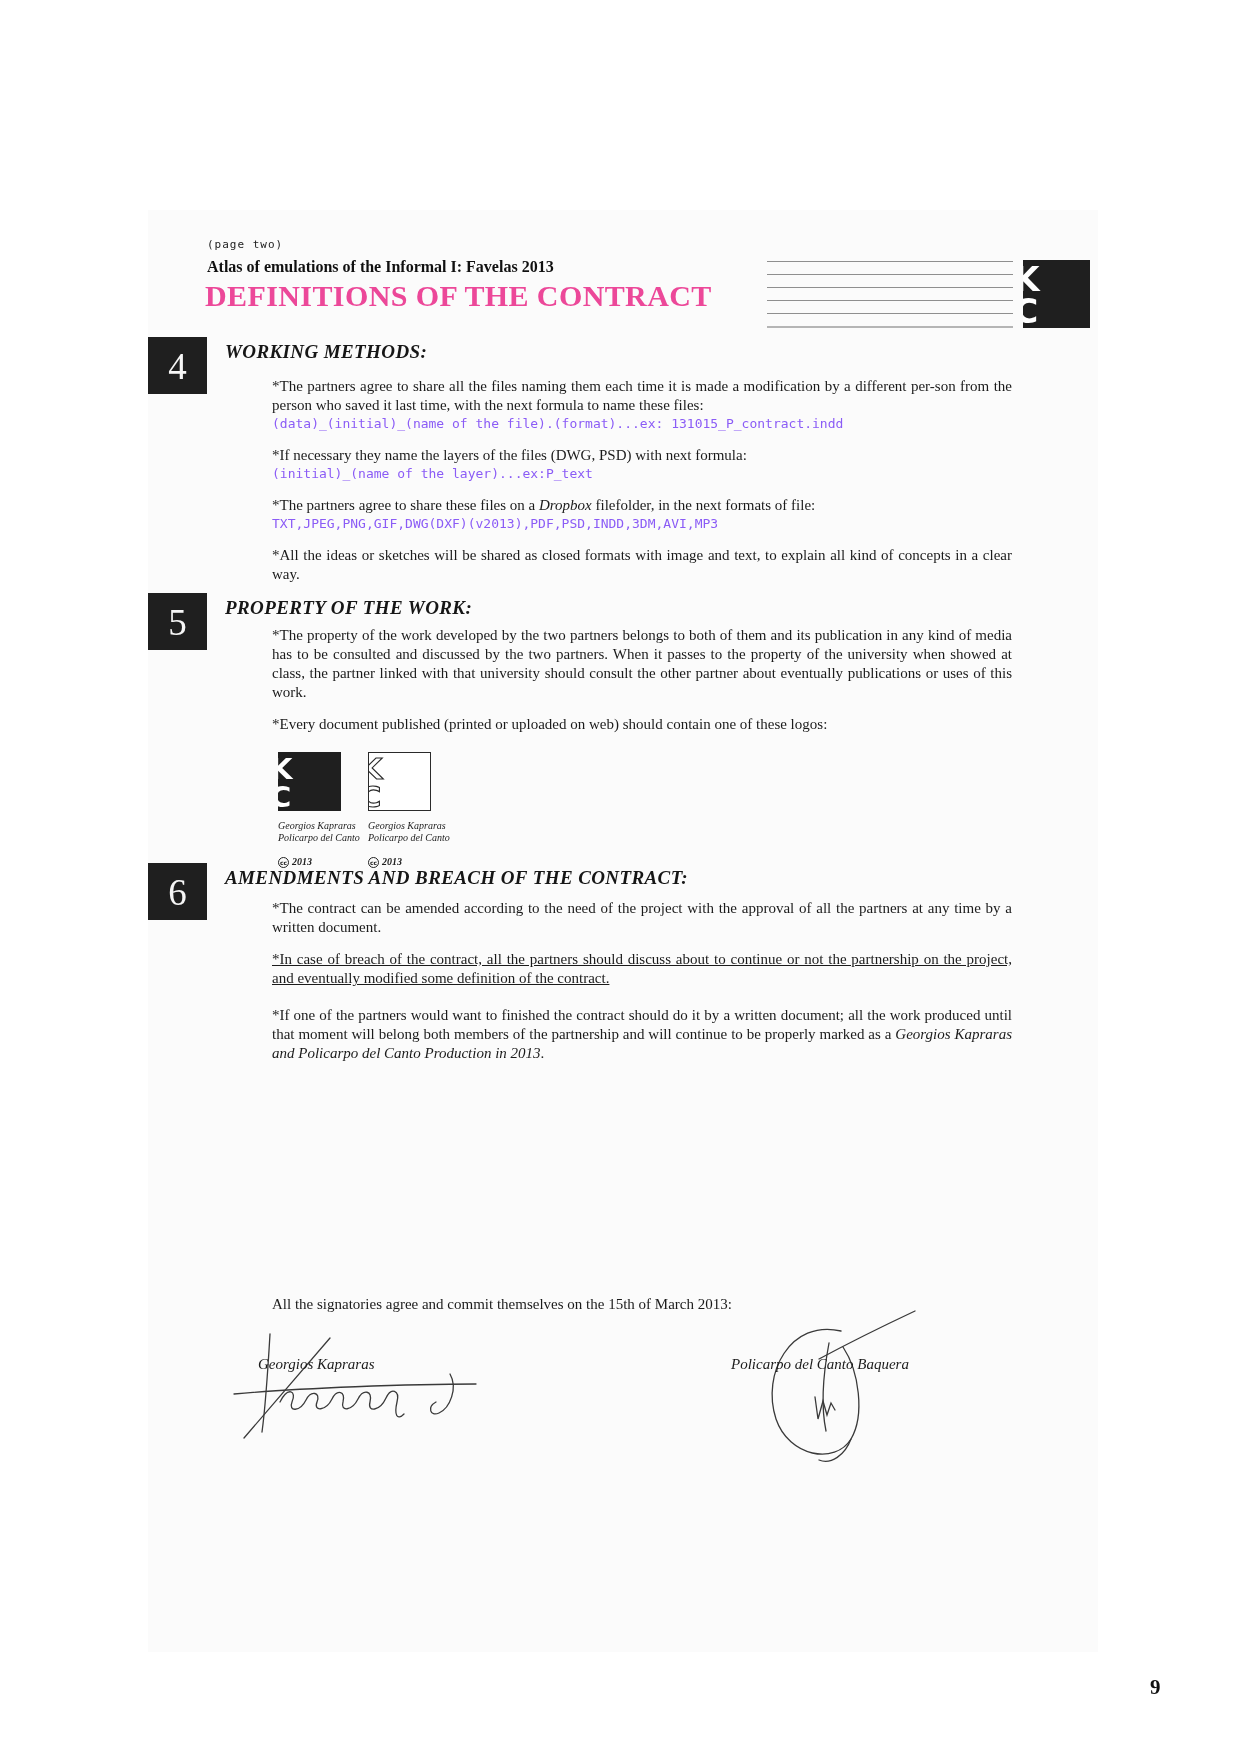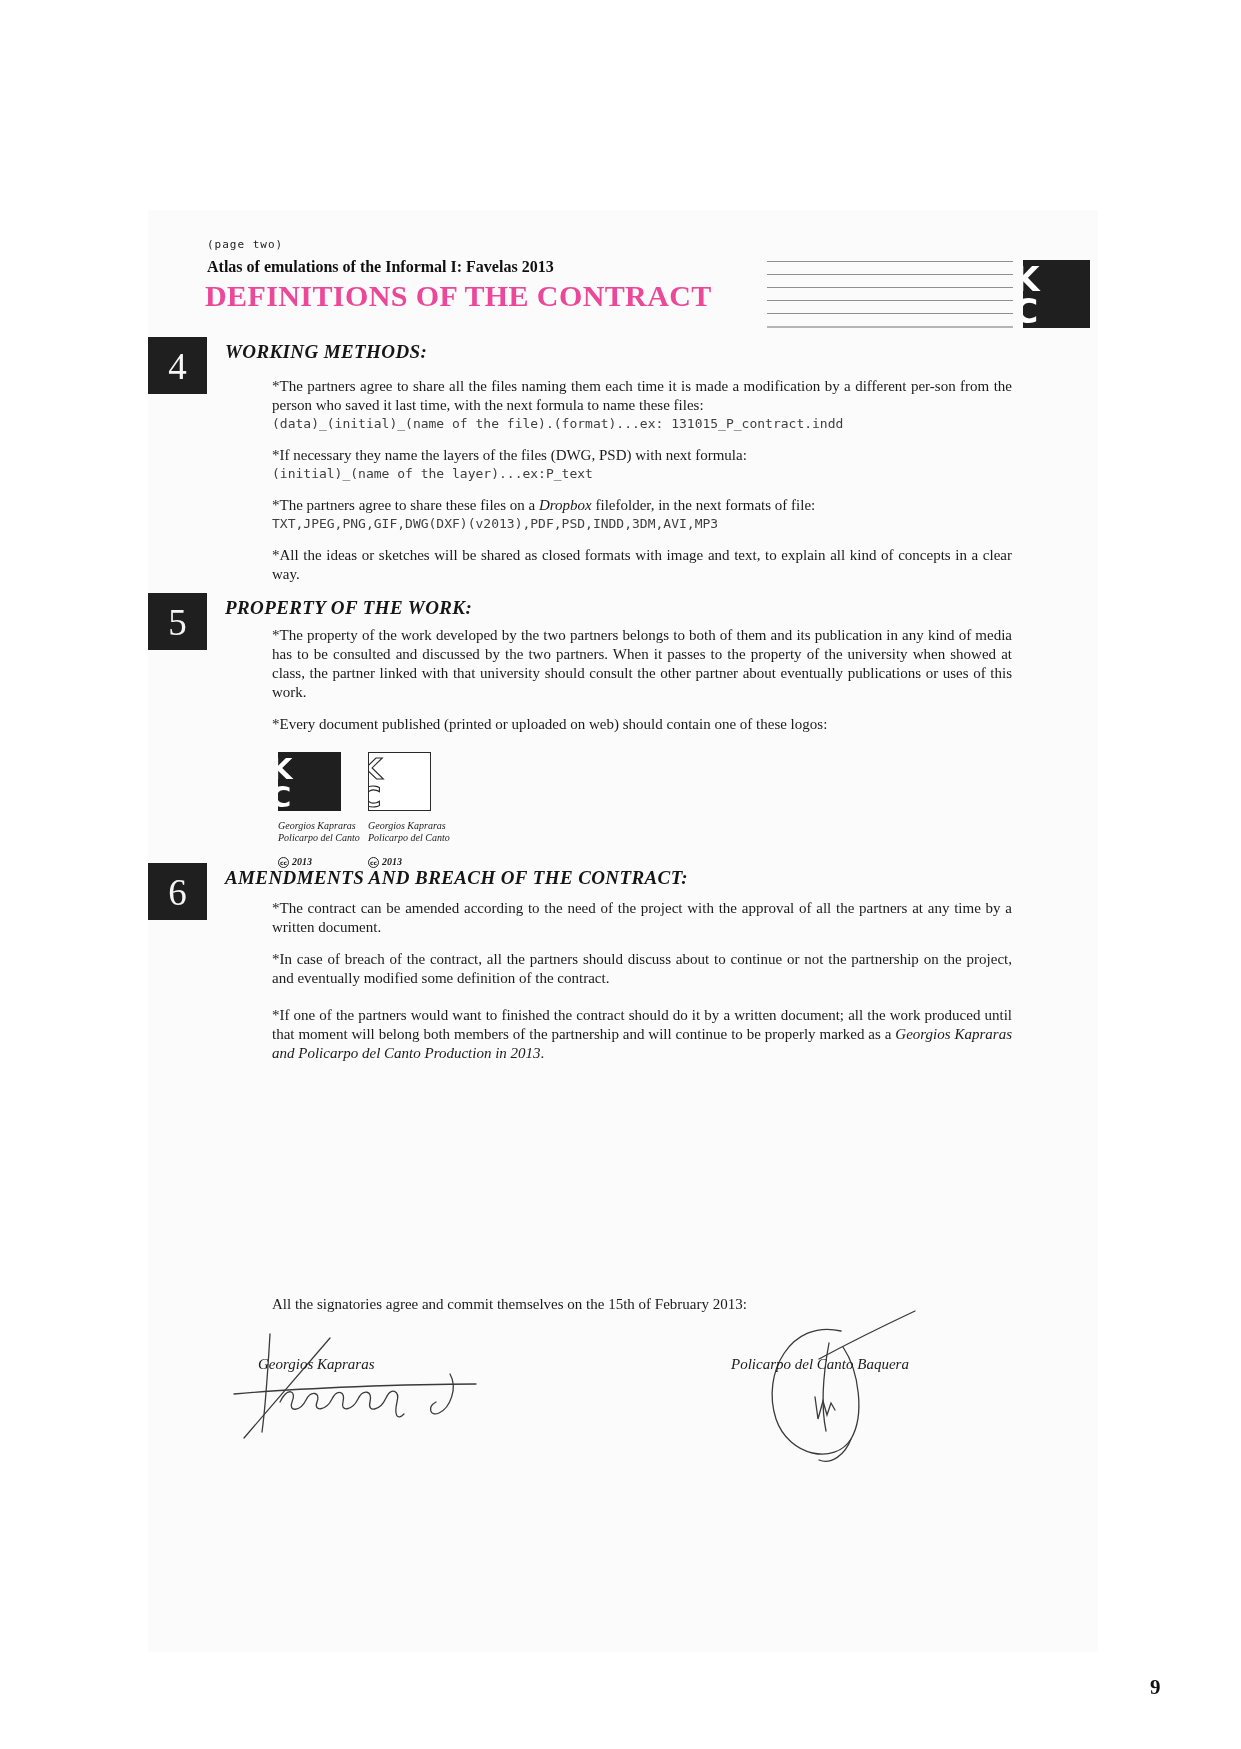--- a/index.html
+++ b/index.html
@@ -29,22 +29,22 @@
   .sec-heading{font-size:19px;font-weight:bold;font-style:italic;letter-spacing:.4px;color:#161616;white-space:nowrap;}
   .h4{left:225px;top:341px;}
   .h5{left:225px;top:597px;}
   .h6{left:225px;top:867px;}
 
   .body-block{width:740px;}
   .bb4{left:272px;top:377px;}
   .bb5{left:272px;top:626px;}
   .bb6{left:272px;top:899px;}
   .para{margin:0 0 13px 0;font-size:15px;line-height:19px;text-align:justify;color:#1b1b1b;}
-  .para.gap{margin-bottom:18px;}
-  .code{display:block;font-family:"DejaVu Sans Mono",monospace;font-size:13px;line-height:18px;color:#404040;text-align:left;}
+  .para.gap{margin-bottom:18px;text-decoration:underline;}
+  .code{display:block;font-family:"DejaVu Sans Mono",monospace;font-size:13px;line-height:18px;color:#8b5cf6;text-align:left;}
   .bi{font-style:italic;font-weight:normal;}
   .it{font-style:italic;}
 
   .logo-row{left:278px;top:752px;display:flex;gap:27px;}
   .logo-cell{width:63px;}
   .logo-cap{font-style:italic;font-size:10px;line-height:12px;color:#222;margin-top:5px;white-space:nowrap;}
   .cc-row{margin-top:12px;display:flex;align-items:center;gap:3px;font-size:10px;font-weight:bold;color:#222;}
   .cc-badge{width:11px;height:11px;border:1px solid #222;border-radius:50%;display:flex;align-items:center;justify-content:center;
     font:bold 6px "DejaVu Sans",sans-serif;box-sizing:border-box;}
 
@@ -150,21 +150,21 @@
 </div>
 <div class="abs sec-heading h6">AMENDMENTS AND BREACH OF THE CONTRACT:</div>
 <div class="abs body-block bb6">
   <p class="para">*The contract can be amended according to the need of the project with the approval of all the partners at any time by a written document.</p>
   <p class="para gap">*In case of breach of the contract, all the partners should discuss about to continue or not the partnership on the project, and eventually modified some definition of the contract.</p>
   <p class="para">
     <span>*If one of the partners would want to finished the contract should do it by a written document; all the work produced until that moment will belong both members of the partnership and will continue to be properly marked as a </span><span class="it">Georgios Kapraras and Policarpo del Canto Production in 2013</span><span>.</span>
   </p>
 </div>
 
-<div class="abs statement">All the signatories agree and commit themselves on the 15th of February 2013:</div>
+<div class="abs statement">All the signatories agree and commit themselves on the 15th of March 2013:</div>
 
 <div class="abs sig-left">
   <svg width="255" height="118" viewBox="0 0 255 118" xmlns="http://www.w3.org/2000/svg">
     <g fill="none" stroke="#3a3a3a" stroke-width="1.3" stroke-linecap="round">
       <path d="M42,6 C40,40 37,82 34,104"></path>
       <path d="M102,10 L16,110"></path>
       <path d="M6,66 C70,60 185,56 248,56"></path>
       <path d="M52,74 c8,-16 17,-11 12,0 c-4,10 8,10 14,-2 c5,-10 15,-8 11,2 c-4,10 9,9 15,-3 c5,-10 14,-8 11,3 c-3,10 9,9 15,-3 c5,-10 15,-9 12,3 c-3,11 10,9 16,-4 c5,-11 14,-8 11,4 c-3,13 0,19 7,12"></path>
       <path d="M222,46 c8,14 0,34 -11,39 c-9,4 -12,-6 -3,-11"></path>
     </g>

